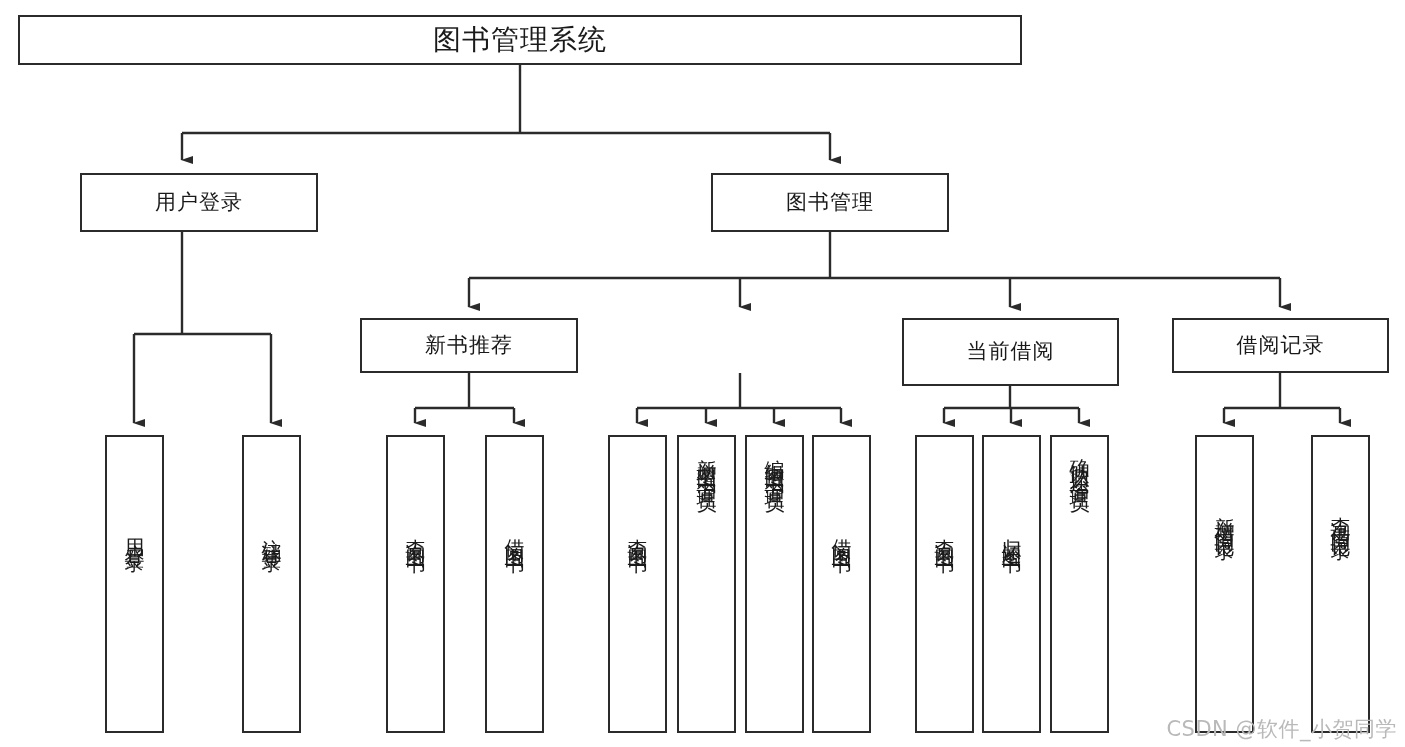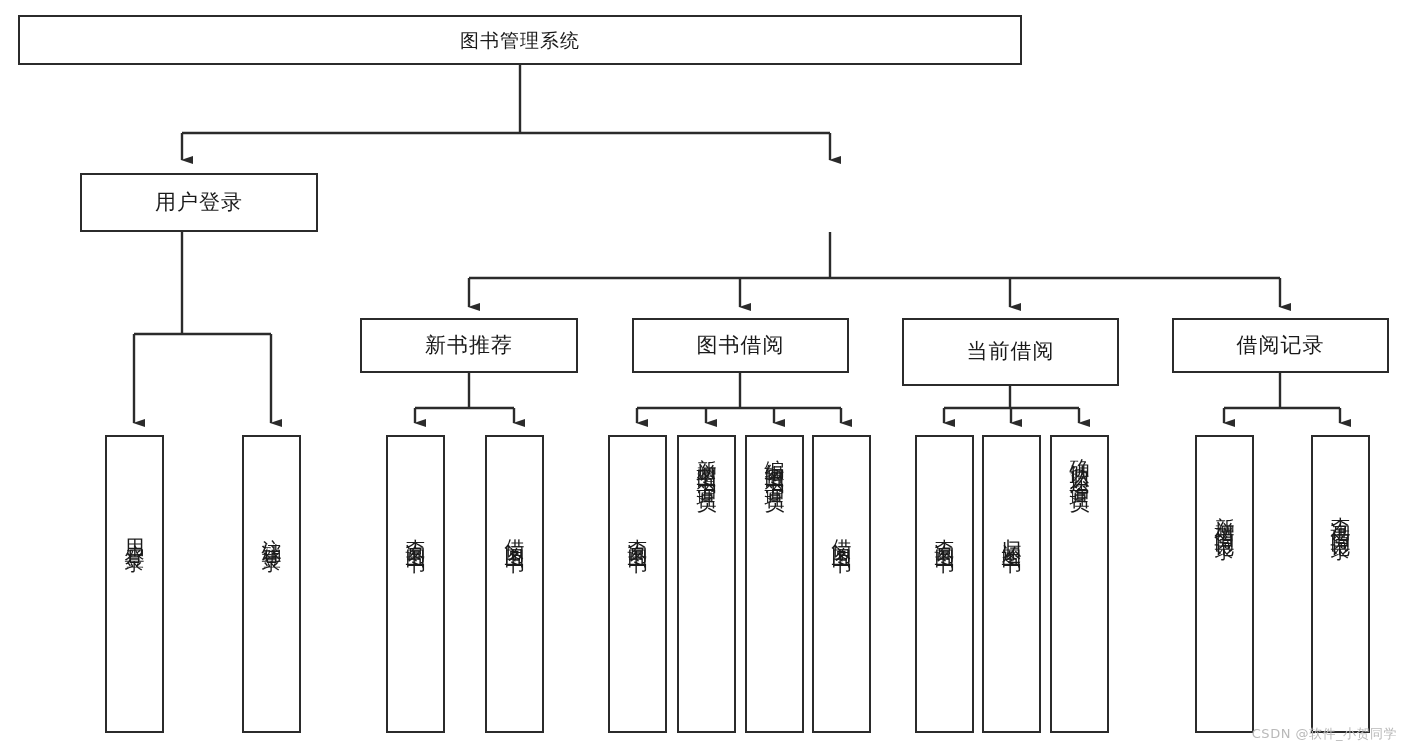--- a/index.html
+++ b/index.html
@@ -34,21 +34,21 @@
     color: #1a1a1a;
     z-index: 2;
   }
   .node-h {
     font-size: 21px;
     letter-spacing: 1px;
     line-height: 1.2;
     white-space: nowrap;
   }
   .node-root {
-    font-size: 19px;
+    font-size: 28px;
   }
   .node-leaf {
     font-size: 20px;
     align-items: flex-start;
     justify-content: center;
     padding-top: 4px;
   }
   .vtext {
     writing-mode: vertical-rl;
     text-orientation: upright;
@@ -58,21 +58,21 @@
     text-align: left;
     white-space: nowrap;
   }
   .leaf-tall .vtext { padding-top: 2px; }
   .leaf-mid  .vtext { padding-top: 60px; }
   .leaf-low  .vtext { padding-top: 82px; }
   .watermark {
     position: absolute;
     right: 8px;
     bottom: 4px;
-    font-size: 13px;
+    font-size: 21px;
     color: #b9b9b9;
     letter-spacing: 0.5px;
     white-space: nowrap;
     z-index: 5;
     font-family: "DejaVu Sans", "Liberation Sans", sans-serif;
   }
 </style>
 </head>
 <body>
 
@@ -129,28 +129,28 @@
   </svg>
 
   <div class="node node-h node-root" style="left:18px; top:15px; width:1004px; height:50px;">
     <span>图书管理系统</span>
   </div>
 
   <div class="node node-h" style="left:80px; top:173px; width:238px; height:59px;">
     <span>用户登录</span>
   </div>
 
+  <div class="node node-h" style="left:711px; top:173px; width:238px; height:59px;">
+    <span>图书管理</span>
+  </div>
 
   <div class="node node-h" style="left:360px; top:318px; width:218px; height:55px;">
     <span>新书推荐</span>
   </div>
 
-  <div class="node node-h" style="left:632px; top:318px; width:217px; height:55px;">
-    <span>图书借阅</span>
-  </div>
 
   <div class="node node-h" style="left:902px; top:318px; width:217px; height:68px;">
     <span>当前借阅</span>
   </div>
 
   <div class="node node-h" style="left:1172px; top:318px; width:217px; height:55px;align-items:center;">
     <span>借阅记录</span>
   </div>
 
   <div class="node node-leaf leaf-low" style="left:105px; top:435px; width:59px; height:298px;">

